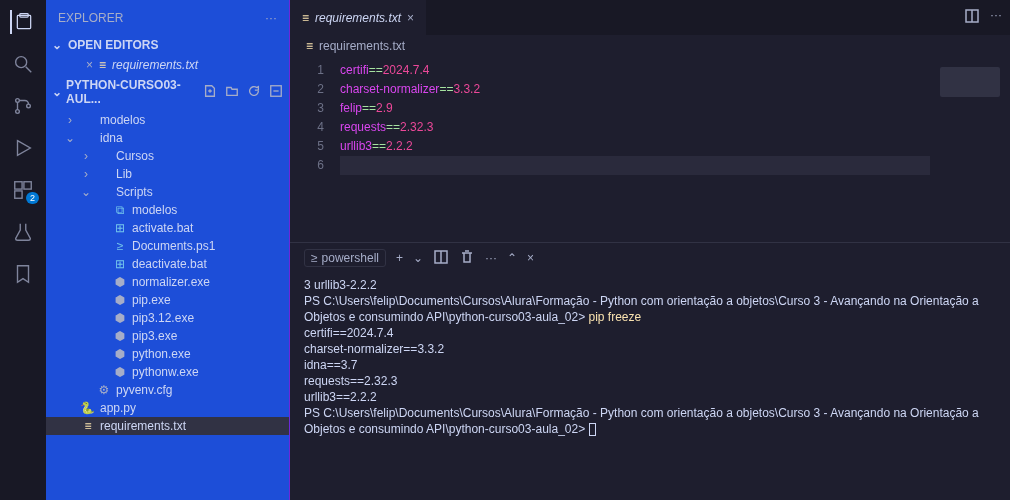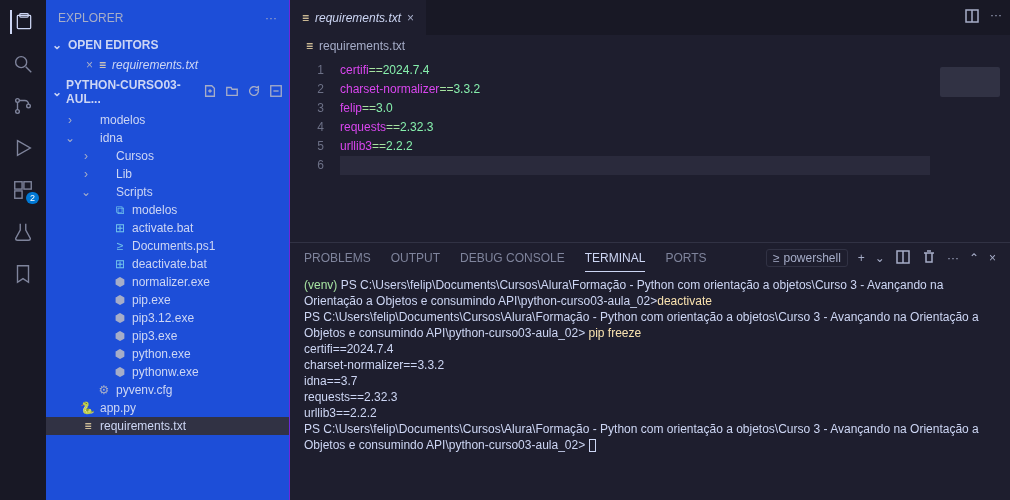--- a/index.html
+++ b/index.html
@@ -28,21 +28,21 @@
 .tab{height:35px;display:flex;align-items:center;gap:6px;padding:0 12px;background:#1e1e2e;color:#cdd6f4;font-style:italic}
 .tab .close{font-style:normal;color:#a6adc8;cursor:pointer}
 .tab-actions{display:flex;gap:10px;color:#a6adc8}
 .breadcrumb{height:22px;display:flex;align-items:center;gap:6px;padding:0 16px;color:#a6adc8;font-size:12px}
 .editor{flex:1;background:#1e1e2e;display:flex;font-family:Consolas,'Courier New',monospace;font-size:13px;padding-top:4px}
 .gutter{width:50px;text-align:right;color:#6c7086;padding-right:16px;line-height:19px}
 .code{flex:1;line-height:19px;position:relative}
 .line{white-space:pre}
 .tk-pkg{color:#d946ef}
 .tk-op{color:#a6e3a1}
-.tk-ver{color:#86efac}
+.tk-ver{color:#ec4899}
 .current-line{background:#2a2a3c}
 .minimap{width:80px;background:#1e1e2e}
 .minimap-thumb{width:60px;height:30px;background:#313244;margin:6px auto;border-radius:2px}
 .panel{height:258px;border-top:1px solid #313244;display:flex;flex-direction:column;background:#1e1e2e}
 .panel-tabs{height:30px;display:flex;align-items:center;justify-content:space-between;padding:0 14px}
 .panel-tabs-left{display:flex;gap:20px;color:#7f849c;font-size:11px}
 .panel-tab{cursor:pointer;padding:6px 0}
 .panel-tab.active{color:#cdd6f4;border-bottom:1px solid #cdd6f4}
 .panel-tabs-right{display:flex;align-items:center;gap:10px;color:#a6adc8}
 .panel-tabs-right .shellbtn{display:flex;align-items:center;gap:4px;border:1px solid #313244;padding:1px 6px;border-radius:3px;font-size:11px}
@@ -255,59 +255,52 @@
         <div>1</div>
         <div>2</div>
         <div>3</div>
         <div>4</div>
         <div>5</div>
         <div>6</div>
       </div>
     <div class="code" id="code">
         <div class="line"><span class="tk-pkg">certifi</span><span class="tk-op">==</span><span class="tk-ver">2024.7.4</span></div>
         <div class="line"><span class="tk-pkg">charset-normalizer</span><span class="tk-op">==</span><span class="tk-ver">3.3.2</span></div>
-        <div class="line"><span class="tk-pkg">felip</span><span class="tk-op">==</span><span class="tk-ver">3.0</span></div>
+        <div class="line"><span class="tk-pkg">felip</span><span class="tk-op">==</span><span class="tk-ver">2.9</span></div>
         <div class="line"><span class="tk-pkg">requests</span><span class="tk-op">==</span><span class="tk-ver">2.32.3</span></div>
         <div class="line"><span class="tk-pkg">urllib3</span><span class="tk-op">==</span><span class="tk-ver">2.2.2</span></div>
         <div class="line current-line">&nbsp;</div>
       </div>
     <div class="minimap">
         <div class="minimap-thumb"></div>
       </div>
   </div>
   <div class="panel">
     <div class="panel-tabs">
-      <div class="panel-tabs-left">
-        <span class="panel-tab">PROBLEMS</span>
-        <span class="panel-tab">OUTPUT</span>
-        <span class="panel-tab">DEBUG CONSOLE</span>
-        <span class="panel-tab active">TERMINAL</span>
-        <span class="panel-tab">PORTS</span>
-      </div>
       <div class="panel-tabs-right">
         <span class="shellbtn">
             <span>≥</span>
             <span>powershell</span>
           </span>
         <span>+</span>
         <span>⌄</span>
         <span><svg viewBox="0 0 16 16">
               <rect x="2" y="2" width="12" height="12"></rect>
               <path d="M8 2v12"></path>
             </svg></span>
         <span><svg viewBox="0 0 16 16">
               <path d="M3 4h10M5 4v9h6V4M6 2h4"></path>
             </svg></span>
         <span>···</span>
         <span>⌃</span>
         <span>×</span>
       </div>
     </div>
     <div class="terminal" id="terminal">
-        <div><span class="t-green">(venv) </span><span>PS C:\Users\felip\Documents\Cursos\Alura\Formação - Python com orientação a objetos\Curso 3 - Avançando na Orientação a Objetos e consumindo API\python-curso03-aula_02&gt;</span><span class="t-yellow">deactivate</span></div>
+        <div><span>3 urllib3-2.2.2</span></div>
         <div><span>PS C:\Users\felip\Documents\Cursos\Alura\Formação - Python com orientação a objetos\Curso 3 - Avançando na Orientação a Objetos e consumindo API\python-curso03-aula_02&gt; </span><span class="t-yellow">pip freeze</span></div>
         <div><span>certifi==2024.7.4</span></div>
         <div><span>charset-normalizer==3.3.2</span></div>
         <div><span>idna==3.7</span></div>
         <div><span>requests==2.32.3</span></div>
         <div><span>urllib3==2.2.2</span></div>
         <div><span>PS C:\Users\felip\Documents\Cursos\Alura\Formação - Python com orientação a objetos\Curso 3 - Avançando na Orientação a Objetos e consumindo API\python-curso03-aula_02&gt; </span><span class="cursor-box"></span></div>
       </div>
   </div>
 </div>

